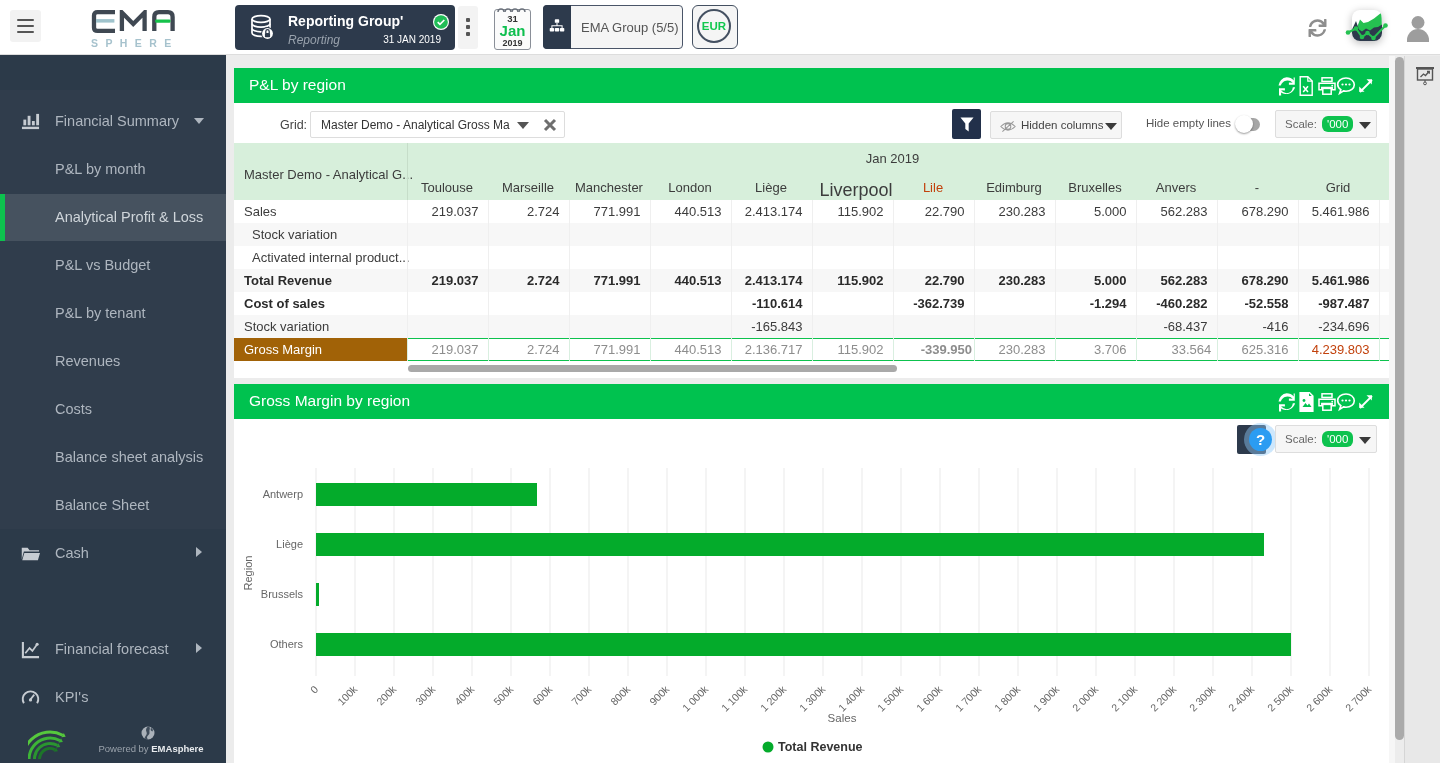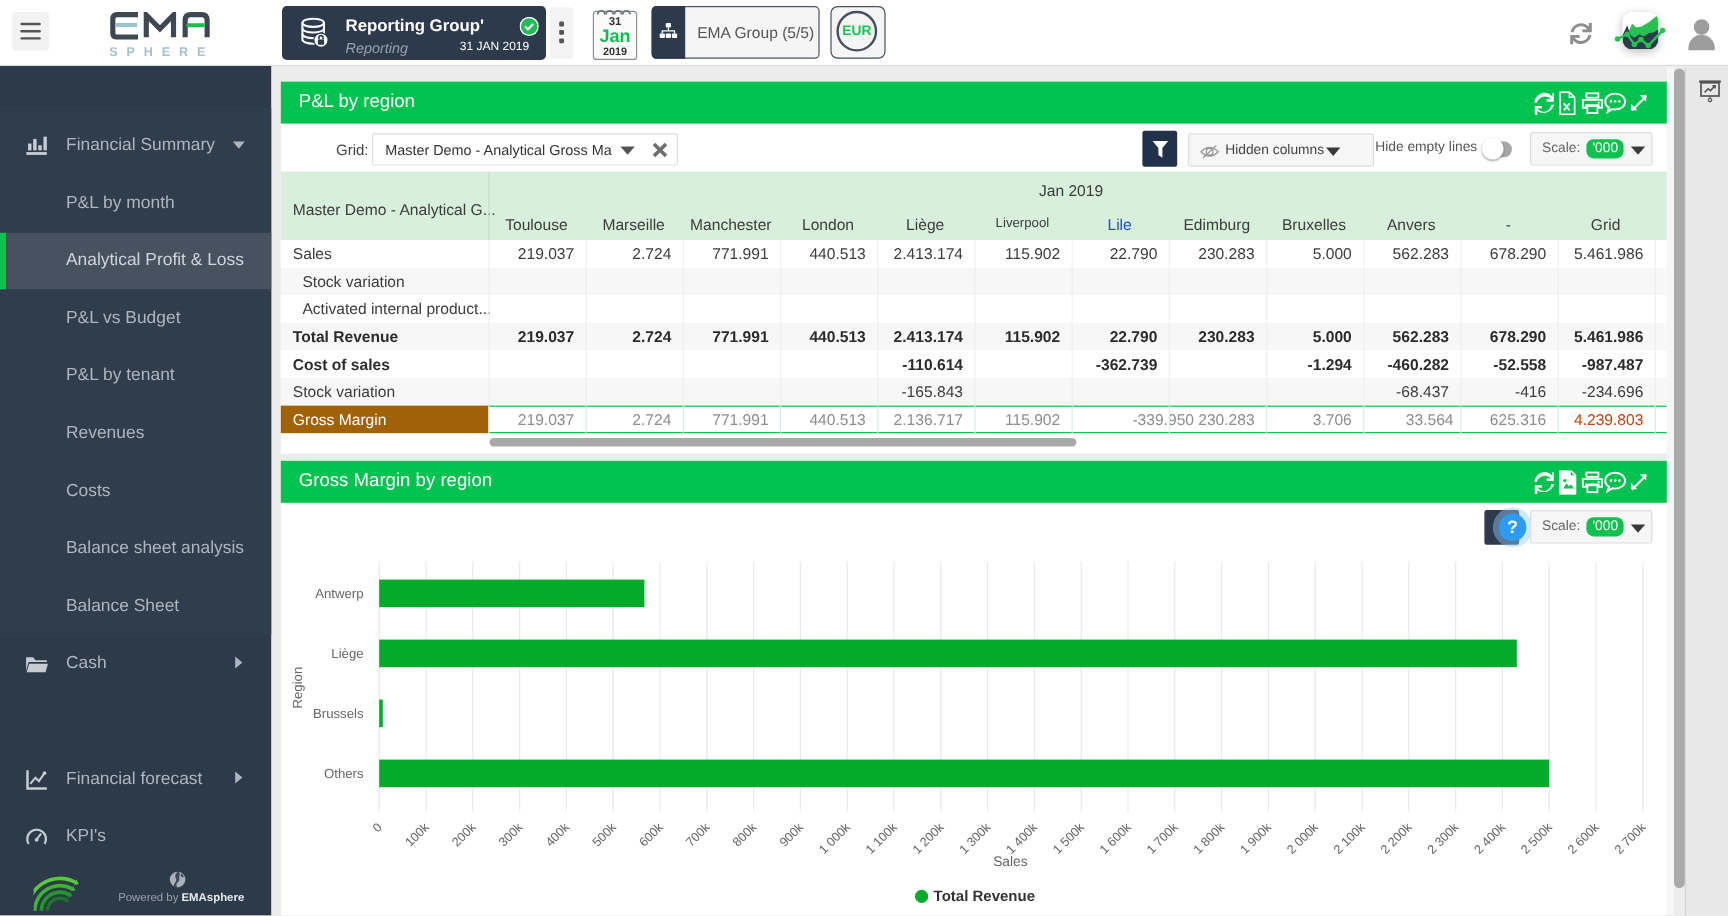--- a/index.html
+++ b/index.html
@@ -268,21 +268,21 @@
   <span class="caret" style="position:absolute;left:206px;top:10px;border-top-color:#555;"></span>
   <svg style="position:absolute;left:232px;top:6px" width="14" height="14" viewBox="0 0 14 14">
       <path d="M2 2 L12 12 M12 2 L2 12" stroke="#6e6e6e" stroke-width="3" stroke-linecap="butt"></path>
     </svg>
 </div>
 <div class="abs" style="left:952px;top:109px;width:29px;height:30px;background:#22304a;border-radius:2px;">
   <svg style="position:absolute;left:8px;top:8px" width="14" height="15" viewBox="0 0 15 16">
       <path d="M0.5 0.5 h14 L9.3 6.8 v8.7 l-3.6 -2.6 V6.8 Z" fill="#fff"></path>
     </svg>
 </div>
-<div class="tlbox" style="left:990px;top:111px;width:155px;height:28px;">
+<div class="tlbox" style="left:990px;top:111px;width:132px;height:28px;">
   <svg style="position:absolute;left:9px;top:8px" width="16" height="13" viewBox="0 0 20 16">
       <path d="M1 8 Q10 -1 19 8 Q10 17 1 8 Z M10 4.5 a3.5 3.5 0 1 0 0 7 a3.5 3.5 0 1 0 0-7 M3 14.5 L17 1.5" stroke="#999" stroke-width="1.3" fill="none"></path>
     </svg>
   <span style="position:absolute;left:30px;top:7px;font-size:11.5px;color:#444;">Hidden columns</span>
   <span class="caret" style="position:absolute;left:114px;top:11px;"></span>
 </div>
 <div class="abs" style="left:1146px;top:117px;font-size:11.5px;color:#555;">Hide empty lines</div>
 <div class="abs" style="left:1237px;top:118px;width:23px;height:13px;background:#a6a6a6;border-radius:7px;"></div>
 <div class="abs" style="left:1235px;top:115px;width:18px;height:18px;background:#fff;border-radius:50%;box-shadow:0 1px 2px rgba(0,0,0,0.4);"></div>
 <div class="tlbox" style="left:1275px;top:110px;width:102px;height:28px;">
@@ -293,22 +293,22 @@
 
 <div id="tbl">
     <div class="abs hdr" style="left:0;top:0;width:1155px;height:57px;"></div>
     <div class="abs" style="left:172.5px;top:8px;width:972px;text-align:center;font-size:13px;color:#3c3c3c;">Jan 2019</div>
     <div class="abs" style="left:10px;top:24px;font-size:13px;color:#3c3c3c;">Master Demo - Analytical G...</div>
     <div class="abs" style="left:172.5px;top:37px;width:81px;text-align:center;font-size:13px;color:#3c3c3c;">Toulouse</div>
     <div class="abs" style="left:253.5px;top:37px;width:81px;text-align:center;font-size:13px;color:#3c3c3c;">Marseille</div>
     <div class="abs" style="left:334.5px;top:37px;width:81px;text-align:center;font-size:13px;color:#3c3c3c;">Manchester</div>
     <div class="abs" style="left:415.5px;top:37px;width:81px;text-align:center;font-size:13px;color:#3c3c3c;">London</div>
     <div class="abs" style="left:496.5px;top:37px;width:81px;text-align:center;font-size:13px;color:#3c3c3c;">Liège</div>
-    <div class="abs" style="left:577.5px;top:37px;width:81px;text-align:center;font-size:11px;color:#3c3c3c;">Liverpool</div>
-    <div class="abs" style="left:658.5px;top:37px;width:81px;text-align:center;font-size:13px;color:#1d4ed8;">Lile</div>
+    <div class="abs" style="left:577.5px;top:37px;width:81px;text-align:right;font-size:18px;color:#3c3c3c;">Liverpool</div>
+    <div class="abs" style="left:658.5px;top:37px;width:81px;text-align:center;font-size:13px;color:#c2410c;">Lile</div>
     <div class="abs" style="left:739.5px;top:37px;width:81px;text-align:center;font-size:13px;color:#3c3c3c;">Edimburg</div>
     <div class="abs" style="left:820.5px;top:37px;width:81px;text-align:center;font-size:13px;color:#3c3c3c;">Bruxelles</div>
     <div class="abs" style="left:901.5px;top:37px;width:81px;text-align:center;font-size:13px;color:#3c3c3c;">Anvers</div>
     <div class="abs" style="left:982.5px;top:37px;width:81px;text-align:center;font-size:13px;color:#3c3c3c;">-</div>
     <div class="abs" style="left:1063.5px;top:37px;width:81px;text-align:center;font-size:13px;color:#3c3c3c;">Grid</div>
     <div class="abs" style="left:172.5px;top:0;width:1px;height:57px;background:#c6ddc9;"></div>
     <div class="trow" style="top:57px;background:#fff;">
       <div class="cell" style="left:10px;width:160.5px;">Sales</div>
       <div class="cell num" style="left:172.5px;width:72px;">219.037</div>
       <div class="cell num" style="left:253.5px;width:72px;">2.724</div>
@@ -440,21 +440,21 @@
     </div>
     <div class="trow" style="top:195px;background:#fff;">
       <div class="abs" style="left:0;top:0;width:172.5px;height:23px;background:#a16207;color:#fff;font-size:13px;line-height:23px;"><span style="margin-left:10px;">Gross Margin</span></div>
       <div class="abs" style="left:172.5px;top:0;width:982.5px;height:23px;border-top:1.5px solid #0dc24e;border-bottom:1.5px solid #0dc24e;"></div>
       <div class="cell num" style="left:172.5px;width:72px;color:#8d8d8d;">219.037</div>
       <div class="cell num" style="left:253.5px;width:72px;color:#8d8d8d;">2.724</div>
       <div class="cell num" style="left:334.5px;width:72px;color:#8d8d8d;">771.991</div>
       <div class="cell num" style="left:415.5px;width:72px;color:#8d8d8d;">440.513</div>
       <div class="cell num" style="left:496.5px;width:72px;color:#8d8d8d;">2.136.717</div>
       <div class="cell num" style="left:577.5px;width:72px;color:#8d8d8d;">115.902</div>
-      <div class="cell num" style="left:689px;width:72px;color:#8d8d8d;">-339.950</div>
+      <div class="cell num" style="left:666px;width:72px;color:#8d8d8d;font-weight:bold;">-339.950</div>
       <div class="cell num" style="left:739.5px;width:72px;color:#8d8d8d;">230.283</div>
       <div class="cell num" style="left:820.5px;width:72px;color:#8d8d8d;">3.706</div>
       <div class="cell num" style="left:901.5px;width:72px;color:#8d8d8d;padding-left:36px;">33.564</div>
       <div class="cell num" style="left:982.5px;width:72px;color:#8d8d8d;">625.316</div>
       <div class="cell num" style="left:1063.5px;width:72px;color:#c2410c;">4.239.803</div>
       <div class="abs" style="left:172.5px;top:0;width:1px;height:23px;background:#d9efe0;"></div>
       <div class="abs" style="left:253.5px;top:0;width:1px;height:23px;background:#d9efe0;"></div>
       <div class="abs" style="left:334.5px;top:0;width:1px;height:23px;background:#d9efe0;"></div>
       <div class="abs" style="left:415.5px;top:0;width:1px;height:23px;background:#d9efe0;"></div>
       <div class="abs" style="left:496.5px;top:0;width:1px;height:23px;background:#d9efe0;"></div>

